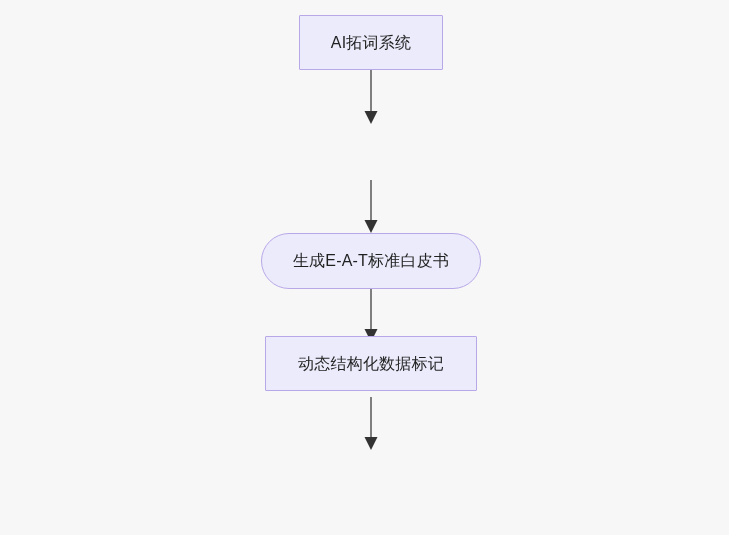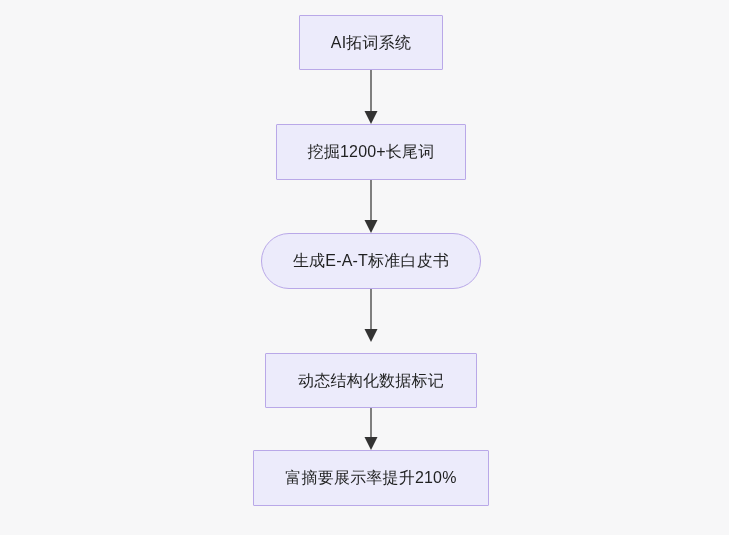--- a/index.html
+++ b/index.html
@@ -74,29 +74,23 @@
 
   <svg class="edge" style="left:371px; top:397px; width:20px; height:53px;" viewBox="0 0 20 53">
     <line class="edge-line" x1="10" y1="0" x2="10" y2="44"></line>
     <polygon class="edge-arrow" points="10,53 3.5,40 16.5,40"></polygon>
   </svg>
 
   <div class="node" style="left:371px; top:15px; width:144px; height:55px;">
     <span class="node-label">AI拓词系统</span>
   </div>
 
-  <div class="node" style="left:371px; top:124px; width:190px; height:56px;">
-    <span class="node-label">挖掘1200+长尾词</span>
-  </div>
 
   <div class="node" style="left:371px; top:233px; width:220px; height:56px;border-radius:28px;">
     <span class="node-label">生成E-A-T标准白皮书</span>
   </div>
 
-  <div class="node" style="left:371px; top:353px; width:212px; height:55px;">
+  <div class="node" style="left:371px; top:336px; width:212px; height:55px;">
     <span class="node-label">动态结构化数据标记</span>
   </div>
 
-  <div class="node" style="left:371px; top:450px; width:236px; height:56px;">
-    <span class="node-label">富摘要展示率提升210%</span>
-  </div>
 
 </div>
 
 </body></html>

